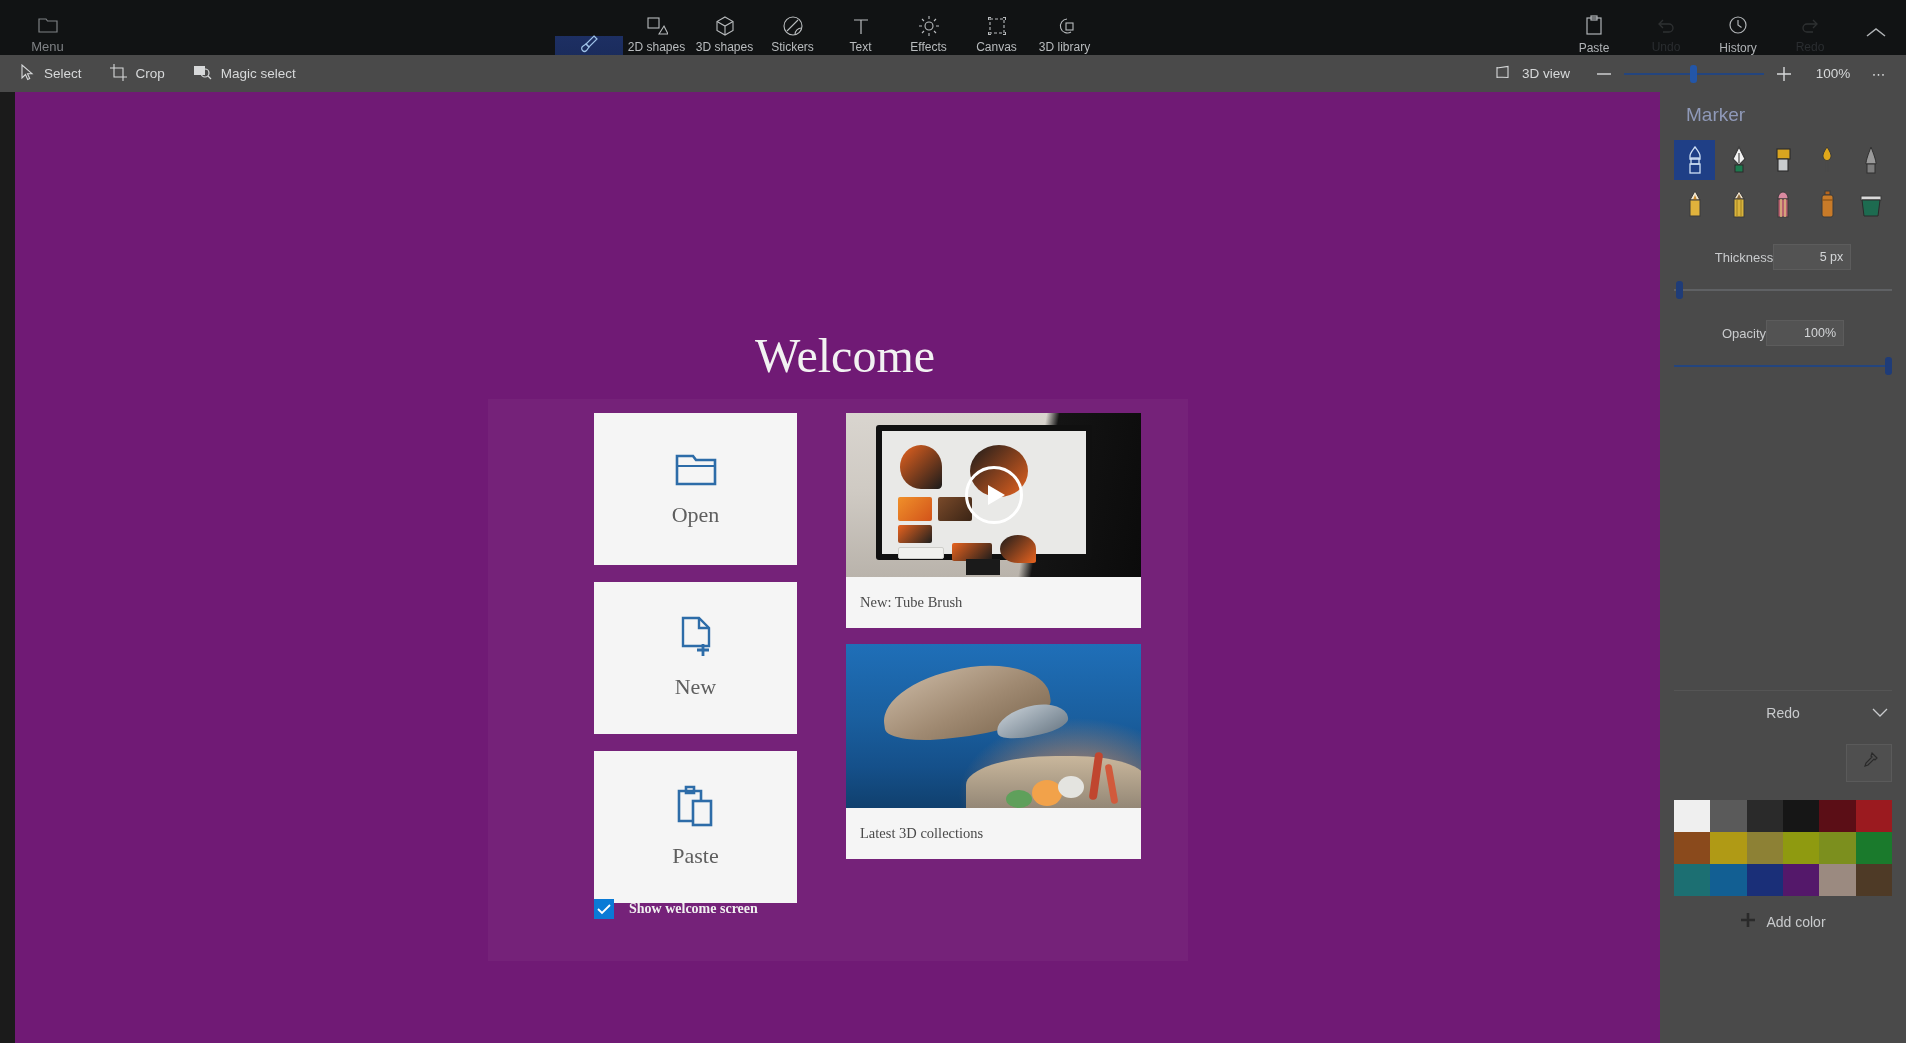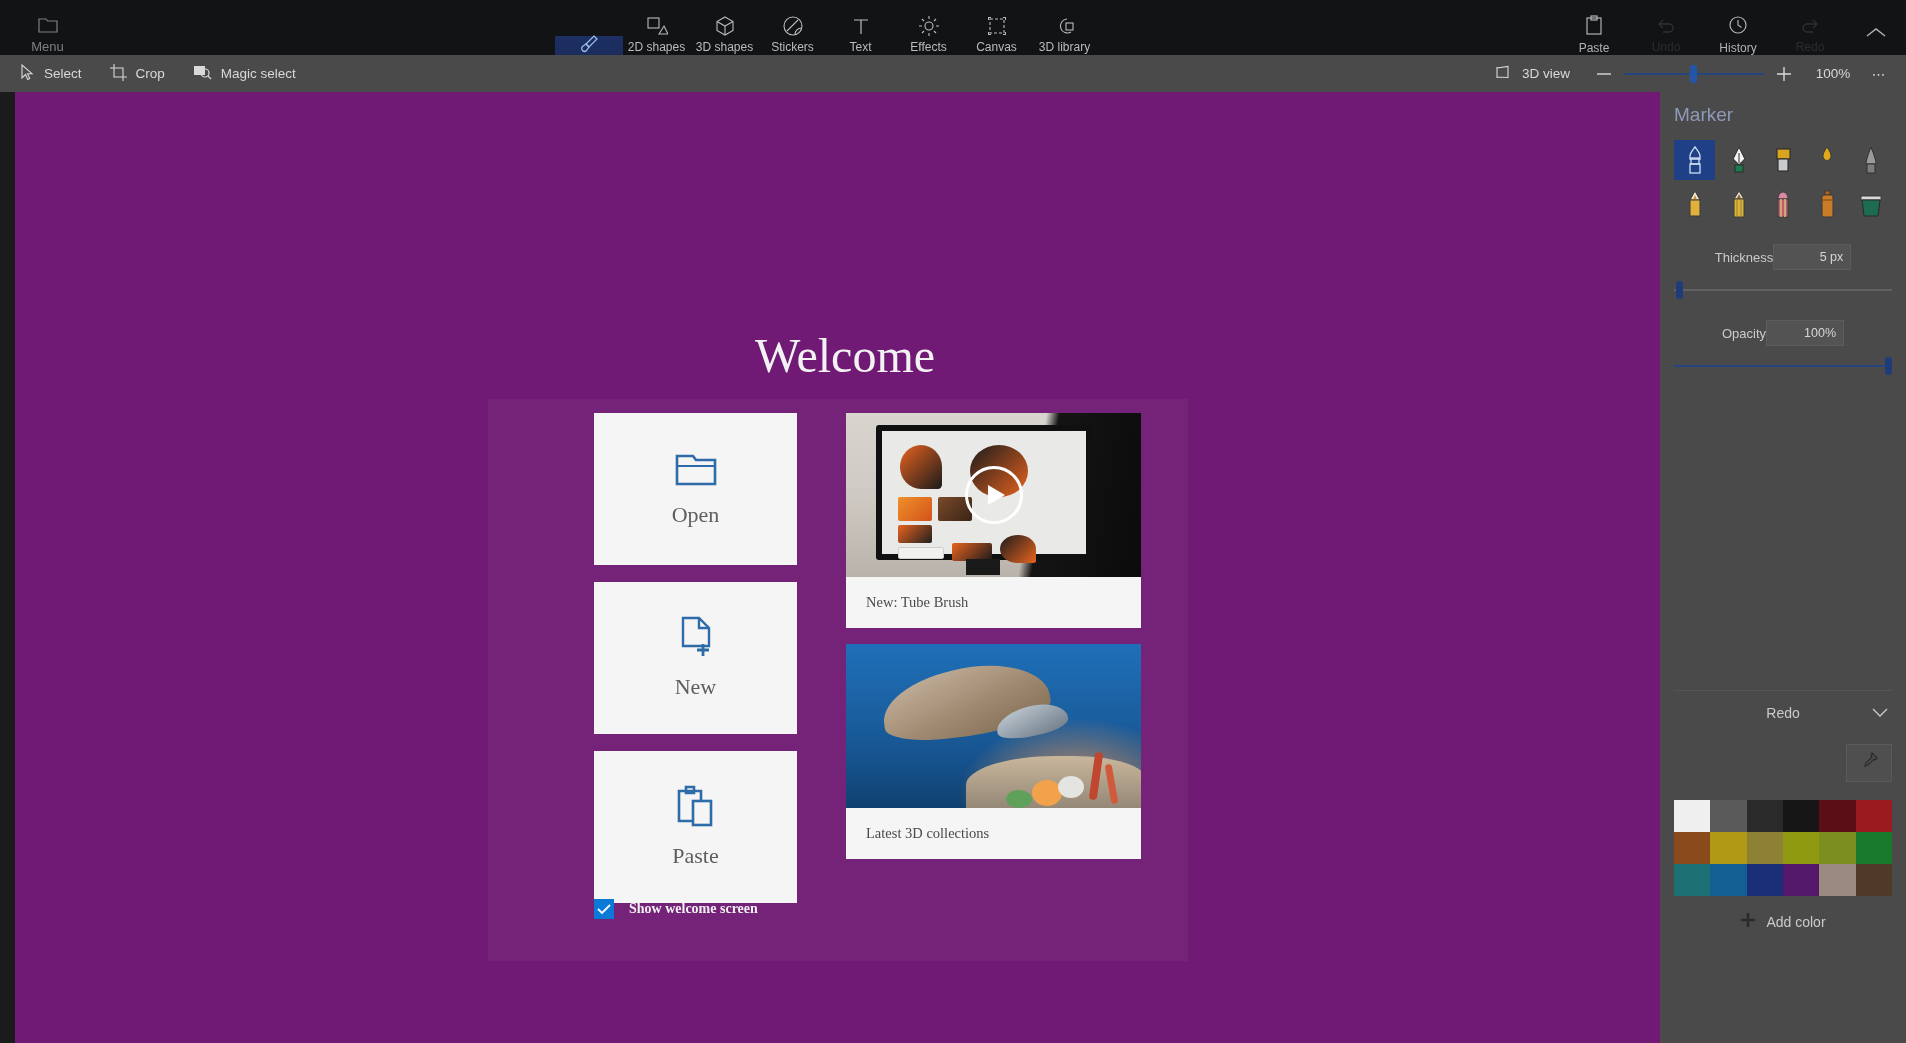--- a/index.html
+++ b/index.html
@@ -69,21 +69,21 @@
     position: absolute; top: 92px; left: 15px; width: 1660px; height: 951px;
     background: #701a75;
     font-family: Liberation Serif, serif;
   }
 
   
   .rpanel {
     position: absolute; top: 92px; right: 0; width: 246px; height: 951px;
     background: #4a4a4a; padding: 0 14px;
   }
-  .rp-title { color: #8f99b8; font-size: 19px; margin: 12px 0 14px 0; font-weight: 400; }
+  .rp-title { color: #8f99b8; font-size: 19px; margin: 12px 0 14px 12px; font-weight: 400; }
   .brush-grid { display: grid; grid-template-columns: repeat(5, 1fr); gap: 4px 3px; }
   .brush-cell {
     height: 40px; display: flex; align-items: center; justify-content: center;
     position: relative;
   }
   .brush-cell.selected { background: #1f3f86; }
   .rp-row { display:flex; align-items:center; justify-content:center; margin-top: 20px; }
   .rp-label { color: #c9cbcd; font-size: 13px; }
   .rp-box {
     width: 78px; height: 26px; background: #535353; border: 1px solid #5c5c5c;
@@ -141,21 +141,21 @@
     display: flex; align-items: center; gap: 15px;
     color: #f0f0f0; font-size: 14px; font-weight: 600;
   }
   .chkbox {
     width: 20px; height: 20px; background: #0a7ad6;
     display: flex; align-items: center; justify-content: center;
   }
   .wl-right { position: absolute; left: 358px; top: 14px; width: 295px; }
   .media-card { width: 295px; margin-bottom: 16px; background: #f5f5f5; }
   .media-thumb { width: 295px; height: 164px; position: relative; overflow: hidden; }
-  .media-cap { padding: 17px 20px; color: #4a4a4a; font-size: 14.5px; }
+  .media-cap { padding: 17px 14px; color: #4a4a4a; font-size: 14.5px; }
   .play-btn {
     position: absolute; left: 50%; top: 50%; transform: translate(-50%,-50%);
     width: 58px; height: 58px; border-radius: 50%;
     border: 3px solid #ffffff; display: flex; align-items: center; justify-content: center;
   }
   .play-tri {
     width: 0; height: 0; margin-left: 5px;
     border-left: 17px solid #ffffff;
     border-top: 10px solid transparent;
     border-bottom: 10px solid transparent;

